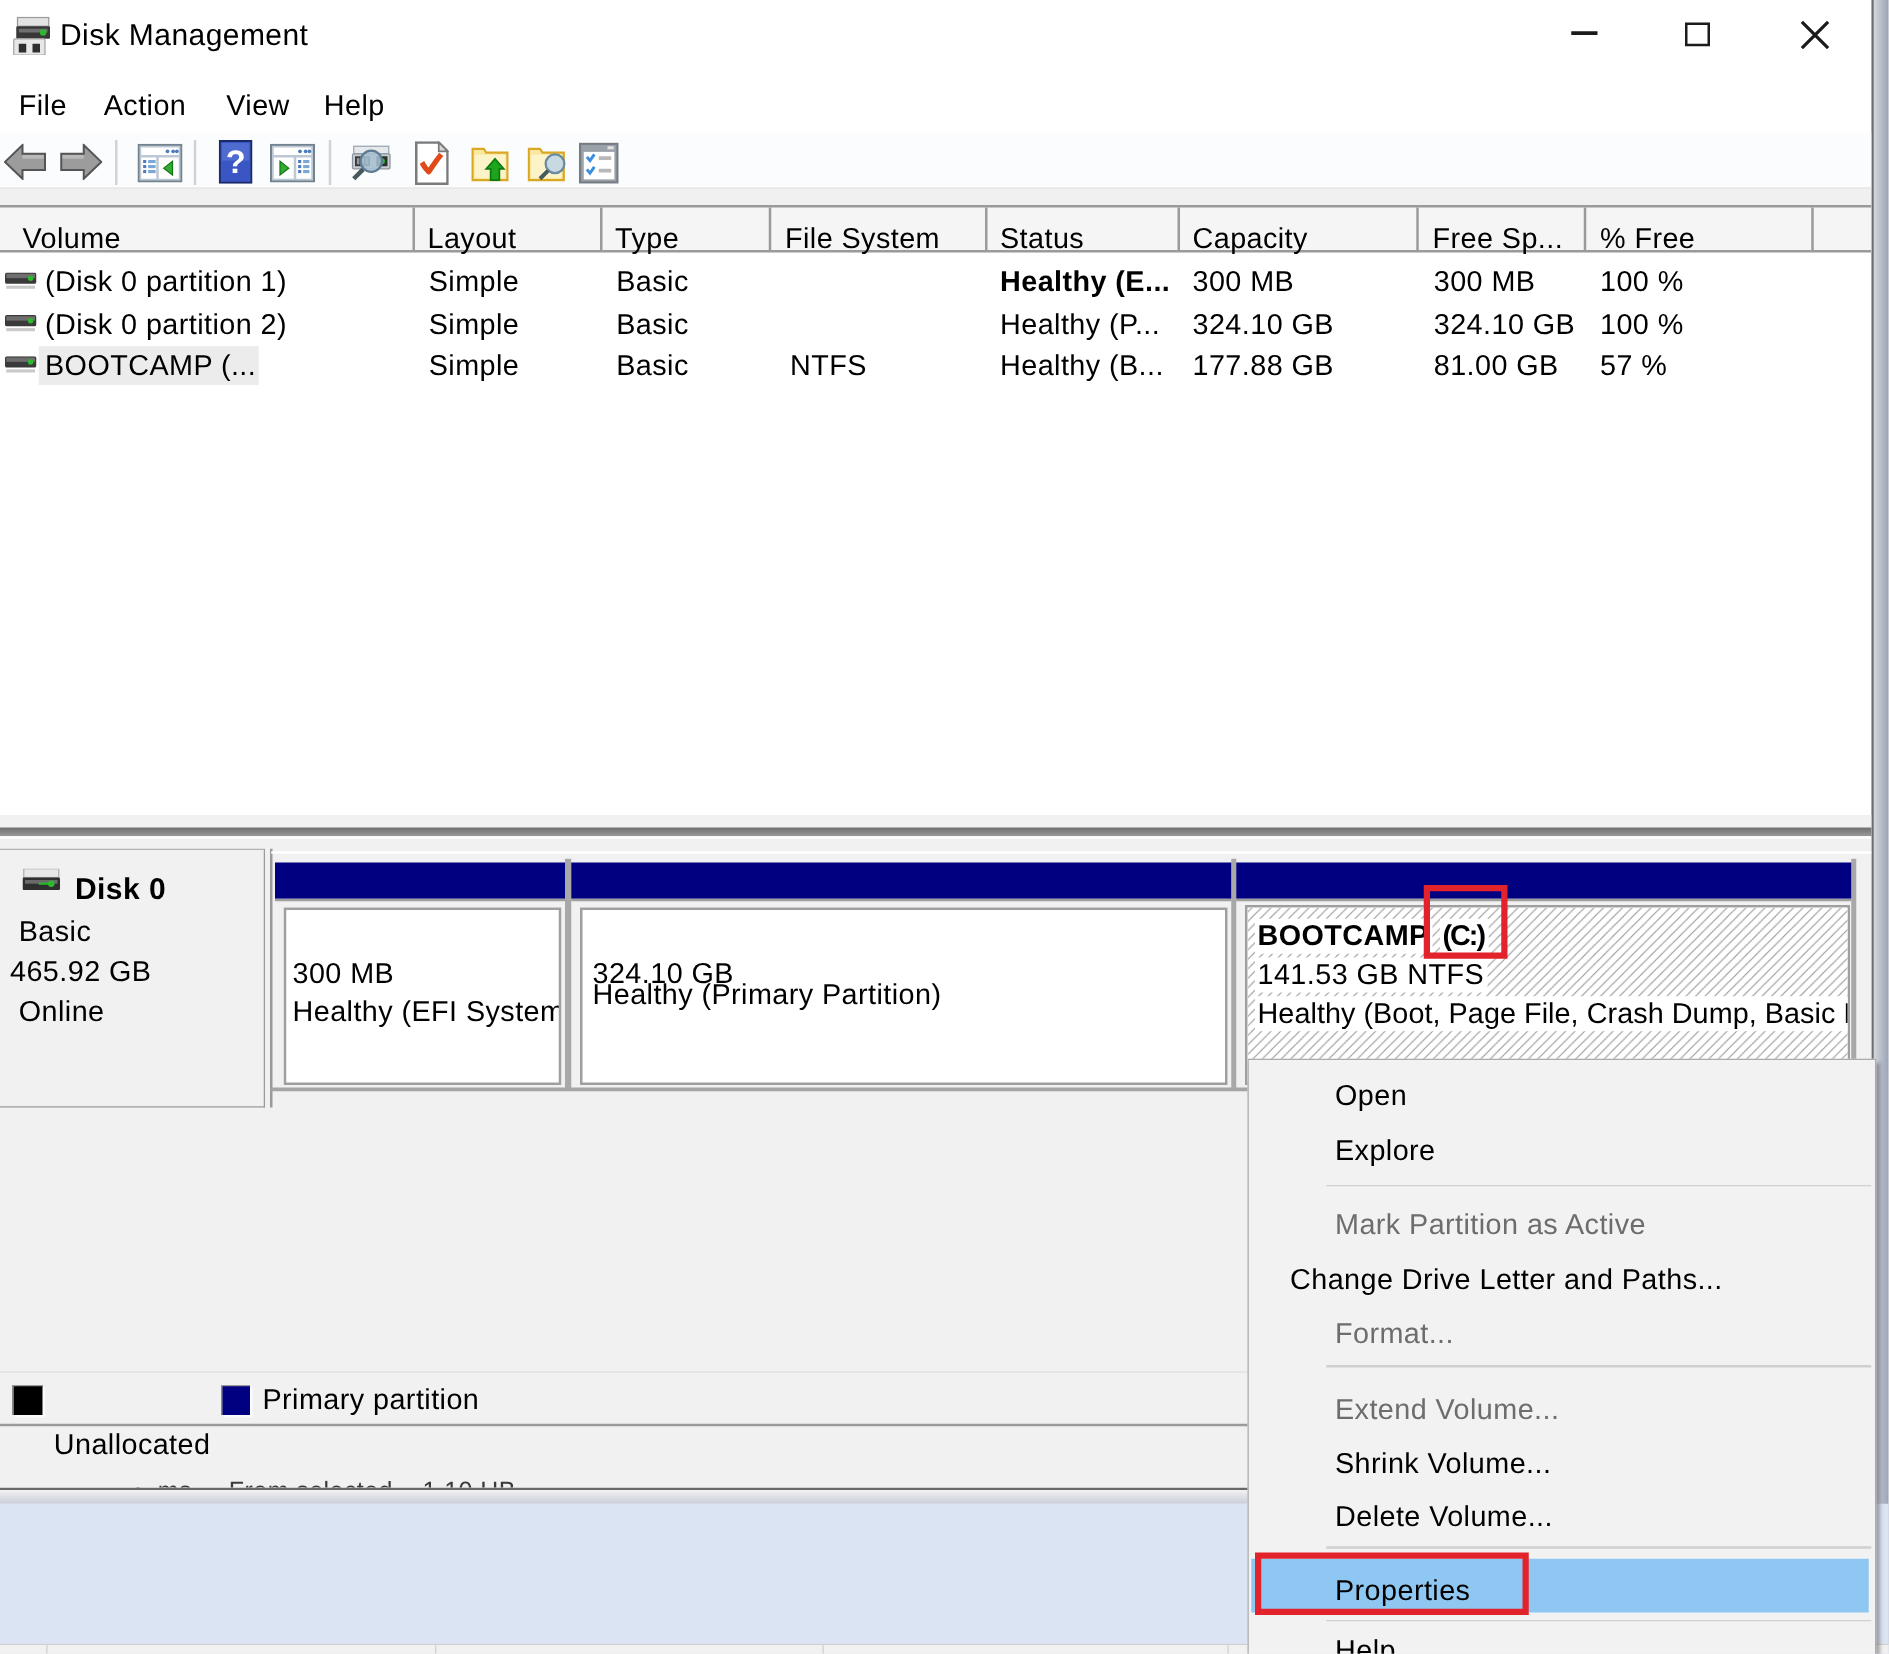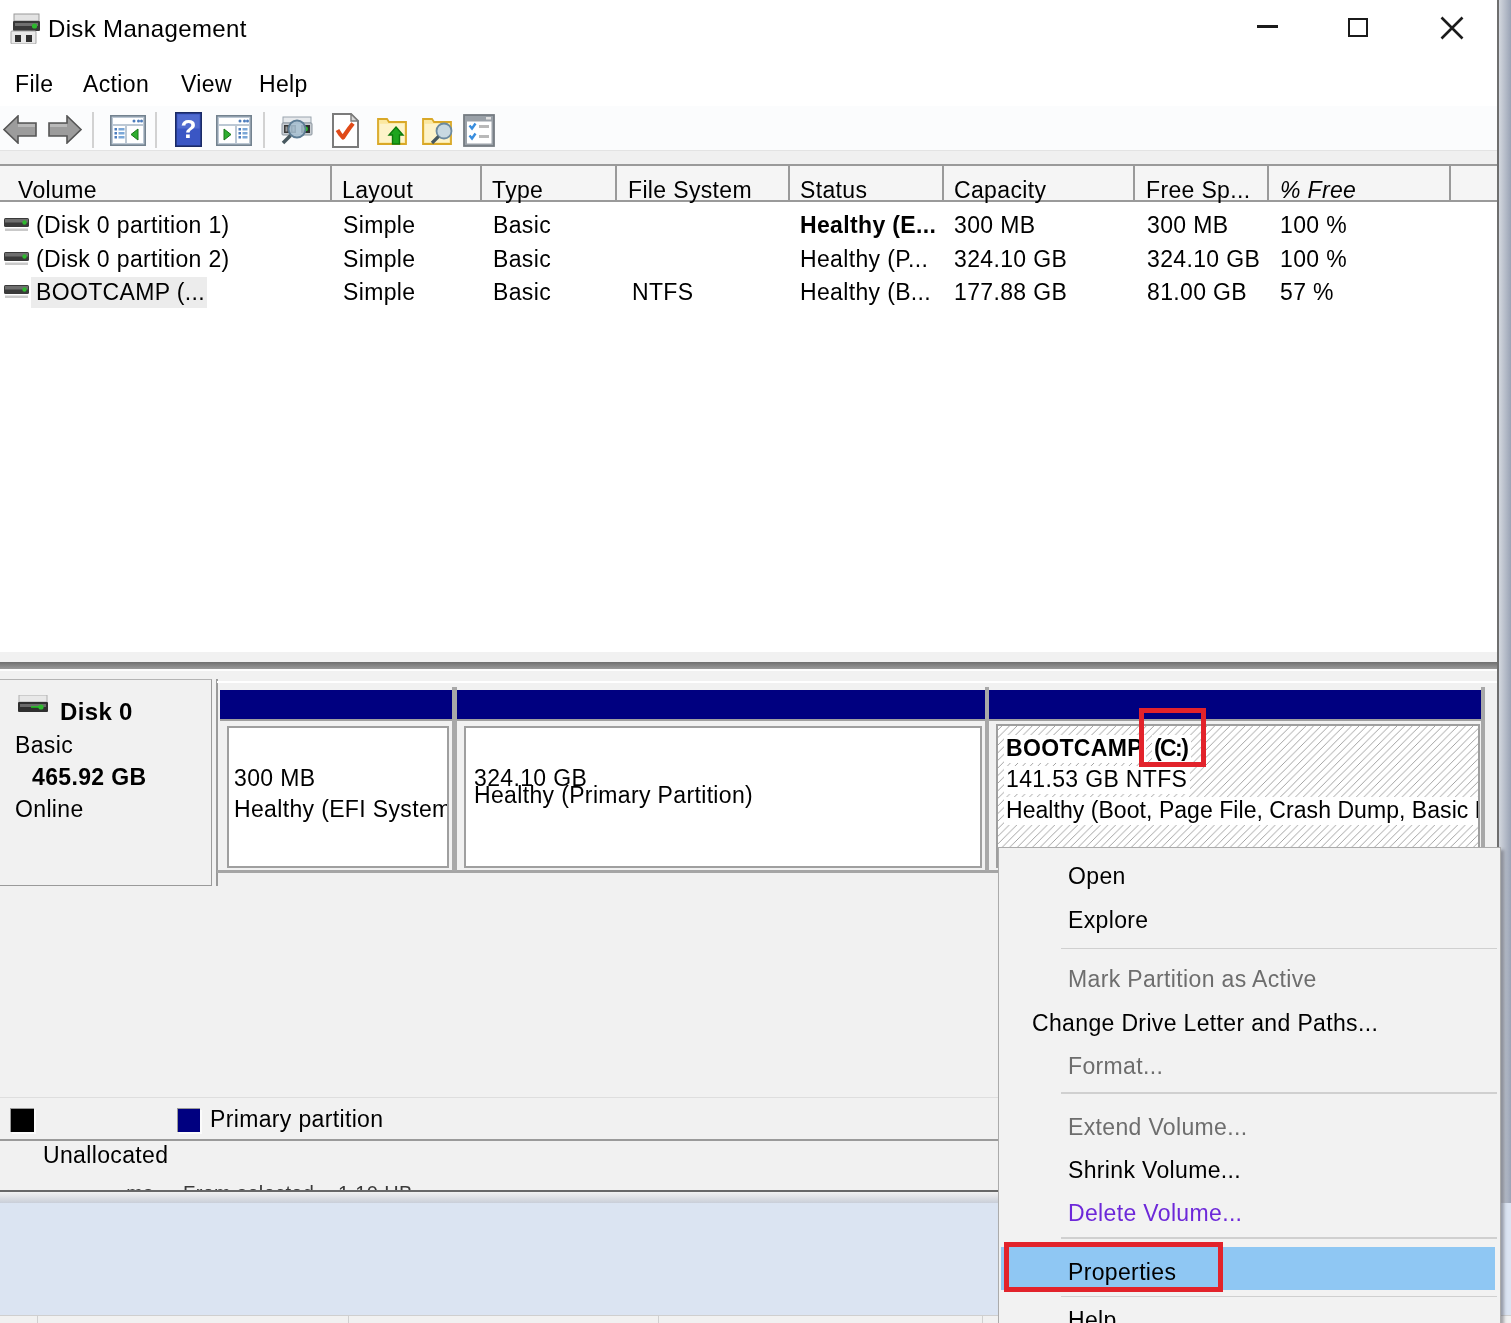--- a/index.html
+++ b/index.html
@@ -157,21 +157,21 @@
 <div class="abs" style="left:1133px;top:166px;width:2px;height:34px;background:#9a9a9a;"></div>
 <div class="abs" style="left:1267px;top:166px;width:2px;height:34px;background:#9a9a9a;"></div>
 <div class="abs" style="left:1449px;top:166px;width:2px;height:34px;background:#9a9a9a;"></div>
 <div class="t" style="left:18px;top:179px;">Volume</div>
 <div class="t" style="left:342px;top:179px;">Layout</div>
 <div class="t" style="left:492px;top:179px;">Type</div>
 <div class="t" style="left:628px;top:179px;">File System</div>
 <div class="t" style="left:800px;top:179px;">Status</div>
 <div class="t" style="left:954px;top:179px;">Capacity</div>
 <div class="t" style="left:1146px;top:179px;">Free Sp...</div>
-<div class="t" style="left:1280px;top:179px;font-style:italic;">% Free</div>
+<div class="t" style="left:1280px;top:179px;">% Free</div>
 
 <div class="abs" style="left:31px;top:277px;width:176px;height:31px;background:#ececec;"></div>
 
 <svg class="abs" style="left:4px;top:218px;" width="26" height="14" viewBox="0 0 26 14">
   <rect x="0" y="0" width="25" height="9" rx="1.5" fill="#3a3a3a"></rect>
   <rect x="1" y="1" width="23" height="3.5" fill="#6e6e6e"></rect>
   <circle cx="20.5" cy="4.5" r="2.2" fill="#2db82d"></circle>
   <rect x="1" y="10.5" width="23" height="2.5" fill="#c9c9c9"></rect>
 </svg>
 <svg class="abs" style="left:4px;top:252px;" width="26" height="14" viewBox="0 0 26 14">
@@ -221,21 +221,21 @@
 <div class="abs" style="left:0;top:679px;width:212px;height:207px;background:#f1f1f1;border-top:1px solid #b4b4b4;border-right:1px solid #9a9a9a;border-bottom:1px solid #9a9a9a;box-sizing:border-box;"></div>
 <svg class="abs" style="left:18px;top:695px;" width="30" height="19" viewBox="0 0 30 19">
   <rect x="1" y="0" width="28" height="7" fill="#e8e8e8" stroke="#b0b0b0" stroke-width="1"></rect>
   <rect x="0" y="7" width="30" height="10" rx="1" fill="#2f2f2f"></rect>
   <rect x="2" y="9" width="26" height="3" fill="#6a6a6a"></rect>
   <circle cx="23" cy="12" r="2.6" fill="#2db82d"></circle>
   <rect x="13" y="11" width="8" height="2" fill="#1dd11d" opacity="0.7"></rect>
 </svg>
 <div class="t" style="left:60px;top:700px;font-weight:bold;font-size:24px;">Disk 0</div>
 <div class="t" style="left:15px;top:734px;">Basic</div>
-<div class="t" style="left:32px;top:766px;font-weight:bold;">465.92 GB</div>
+<div class="t" style="left:8px;top:766px;">465.92 GB</div>
 <div class="t" style="left:15px;top:798px;">Online</div>
 
 <div class="abs" style="left:216px;top:679px;width:2px;height:207px;background:#9a9a9a;"></div>
 <div class="abs" style="left:217px;top:681px;width:1280px;height:2px;background:#ffffff;"></div>
 <div class="abs" style="left:217px;top:870px;width:1280px;height:3px;background:#a5a5a5;"></div>
 
 <div class="abs" style="left:452px;top:687px;width:5px;height:184px;background:#a8a8a8;"></div>
 <div class="abs" style="left:985px;top:687px;width:4px;height:184px;background:#a8a8a8;"></div>
 <div class="abs" style="left:1481px;top:687px;width:4px;height:184px;background:#a8a8a8;"></div>
 
@@ -282,20 +282,20 @@
 <div class="abs" style="left:1001px;top:1247px;width:494px;height:43px;background:#8fc7f3;z-index:51;"></div>
 <div class="t" style="left:1068px;top:865px;z-index:52;">Open</div>
 <div class="t" style="left:1068px;top:909px;z-index:52;">Explore</div>
 <div class="abs" style="left:1061px;top:947.5px;width:436px;height:1.5px;background:#d0d0d0;z-index:52;"></div>
 <div class="t" style="left:1068px;top:968px;z-index:52;color:#6d6d6d;">Mark Partition as Active</div>
 <div class="t" style="left:1032px;top:1012px;z-index:52;">Change Drive Letter and Paths...</div>
 <div class="t" style="left:1068px;top:1055px;z-index:52;color:#6d6d6d;">Format...</div>
 <div class="abs" style="left:1061px;top:1092px;width:436px;height:1.5px;background:#d0d0d0;z-index:52;"></div>
 <div class="t" style="left:1068px;top:1116px;z-index:52;color:#6d6d6d;">Extend Volume...</div>
 <div class="t" style="left:1068px;top:1159px;z-index:52;">Shrink Volume...</div>
-<div class="t" style="left:1068px;top:1202px;z-index:52;color:#6d28d9;">Delete Volume...</div>
+<div class="t" style="left:1068px;top:1202px;z-index:52;color:#000000;">Delete Volume...</div>
 <div class="abs" style="left:1061px;top:1237px;width:436px;height:1.5px;background:#d0d0d0;z-index:52;"></div>
 <div class="t" style="left:1068px;top:1261px;z-index:52;">Properties</div>
 <div class="abs" style="left:1061px;top:1295.5px;width:436px;height:1.5px;background:#d0d0d0;z-index:52;"></div>
 <div class="t" style="left:1068px;top:1309px;z-index:52;">Help</div>
 
 <div class="abs" style="left:1139px;top:708px;width:67px;height:59px;border:5px solid #e2232b;box-sizing:border-box;z-index:60;"></div>
 <div class="abs" style="left:1004px;top:1242px;width:219px;height:50px;border:5px solid #e2232b;box-sizing:border-box;z-index:60;"></div>
 
 </body></html>

